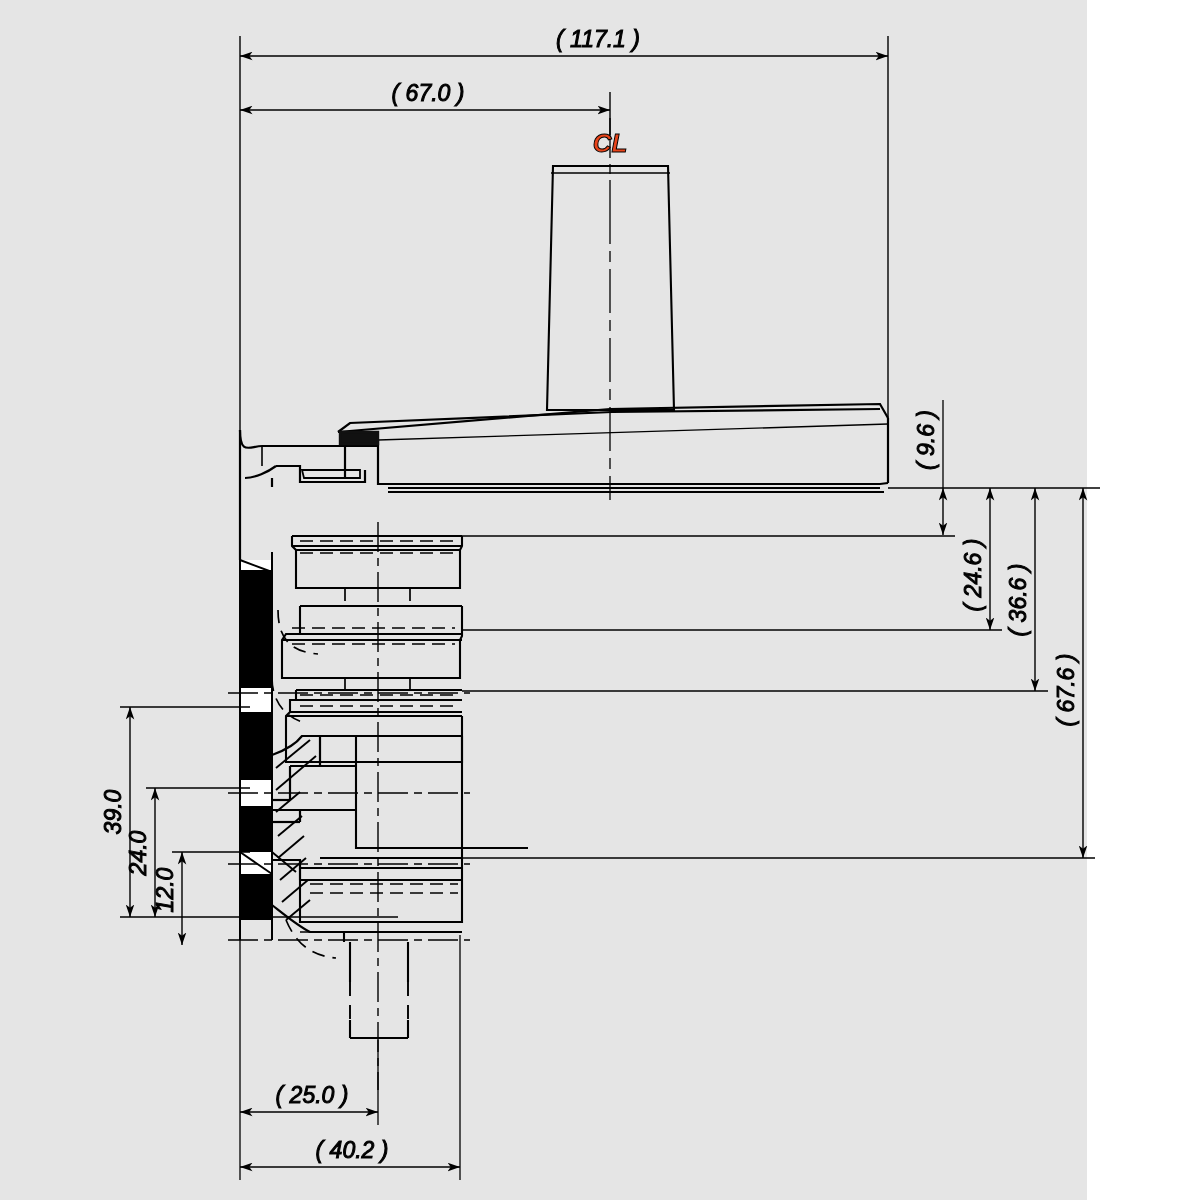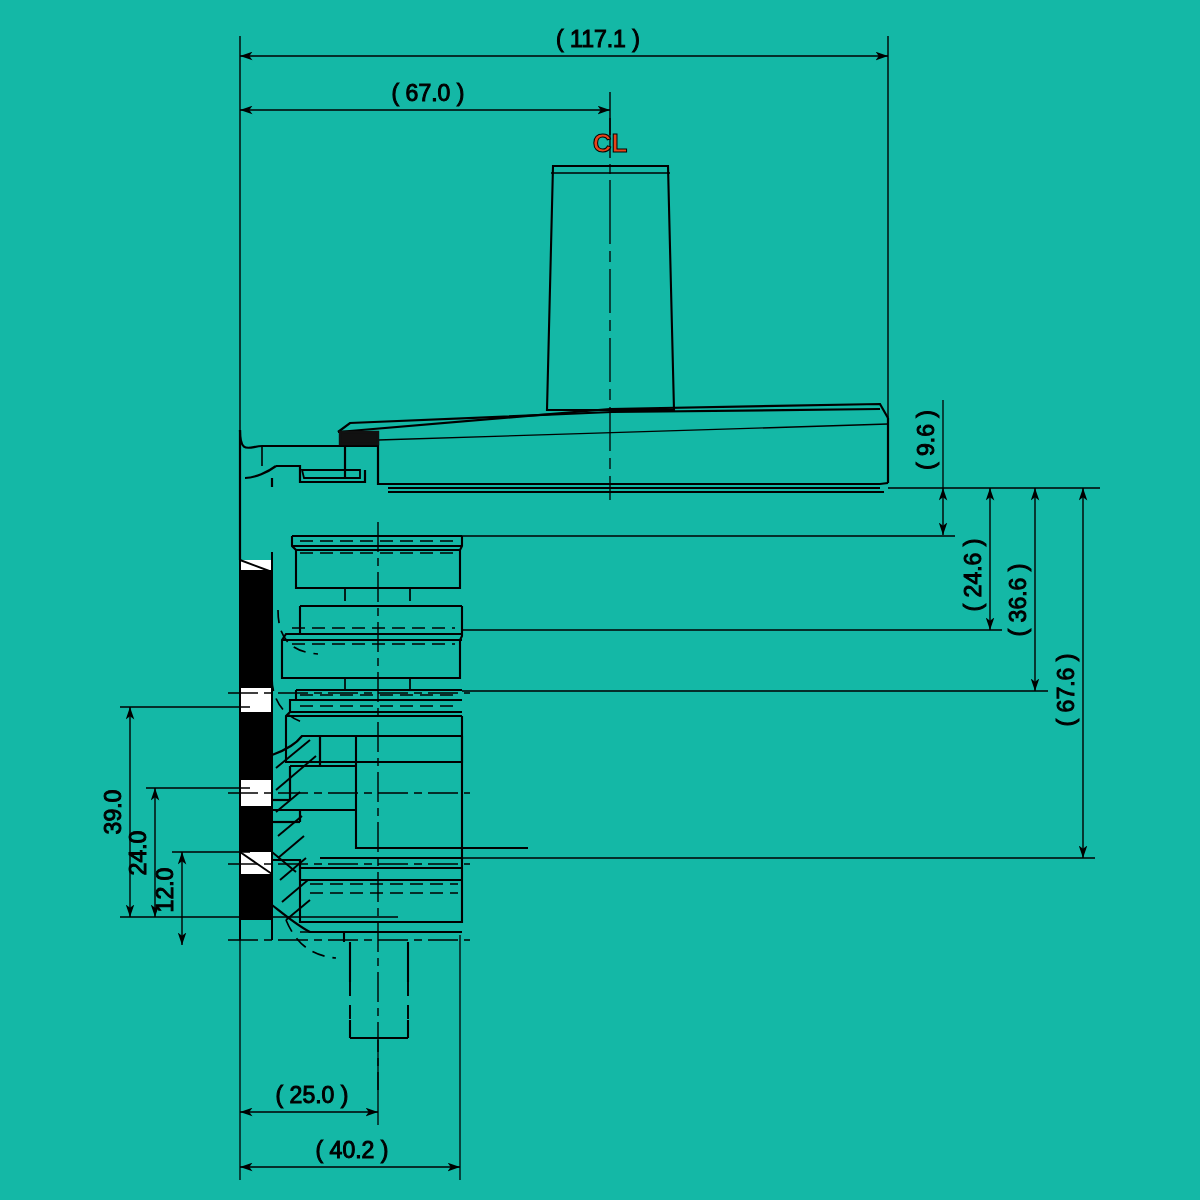--- a/index.html
+++ b/index.html
@@ -1,18 +1,18 @@
 <!DOCTYPE html>
 <html><head>
 <meta charset="utf-8">
 <style>
   html,body{margin:0;padding:0;background:#ffffff;}
   body{width:1200px;height:1200px;overflow:hidden;
        font-family:"Liberation Sans", sans-serif;}
-  #sheet{position:relative;width:1200px;height:1200px;background:#14b8a6;}
+  #sheet{position:relative;width:1087px;height:1200px;background:#e5e5e5;font-style:italic;}
   svg{display:block;}
   .dimtext{font-family:"Liberation Sans", sans-serif;font-size:23px;fill:#000;}
   .cltext{font-family:"Liberation Sans", sans-serif;font-size:26px;fill:#e8441a;font-weight:600;}
 </style>
 </head>
 <body>
 
 <div id="sheet">
 <svg width="1200" height="1200" viewBox="0 0 1200 1200">
 

